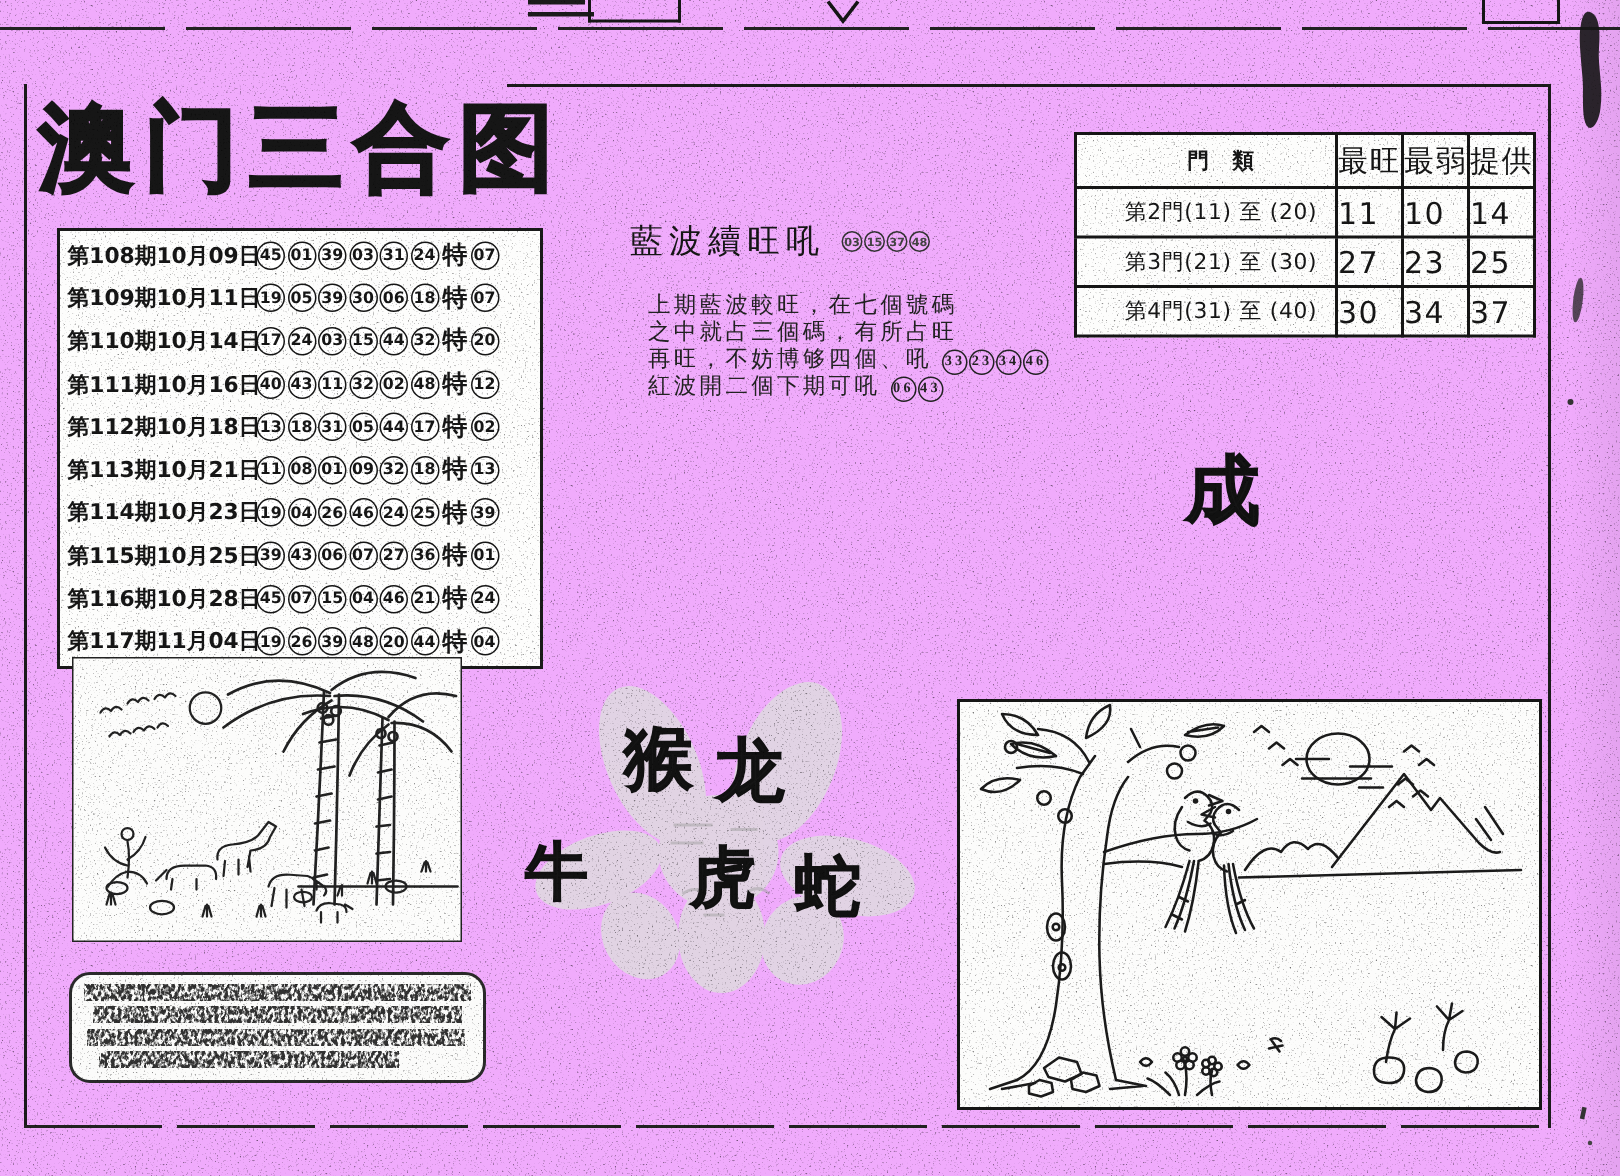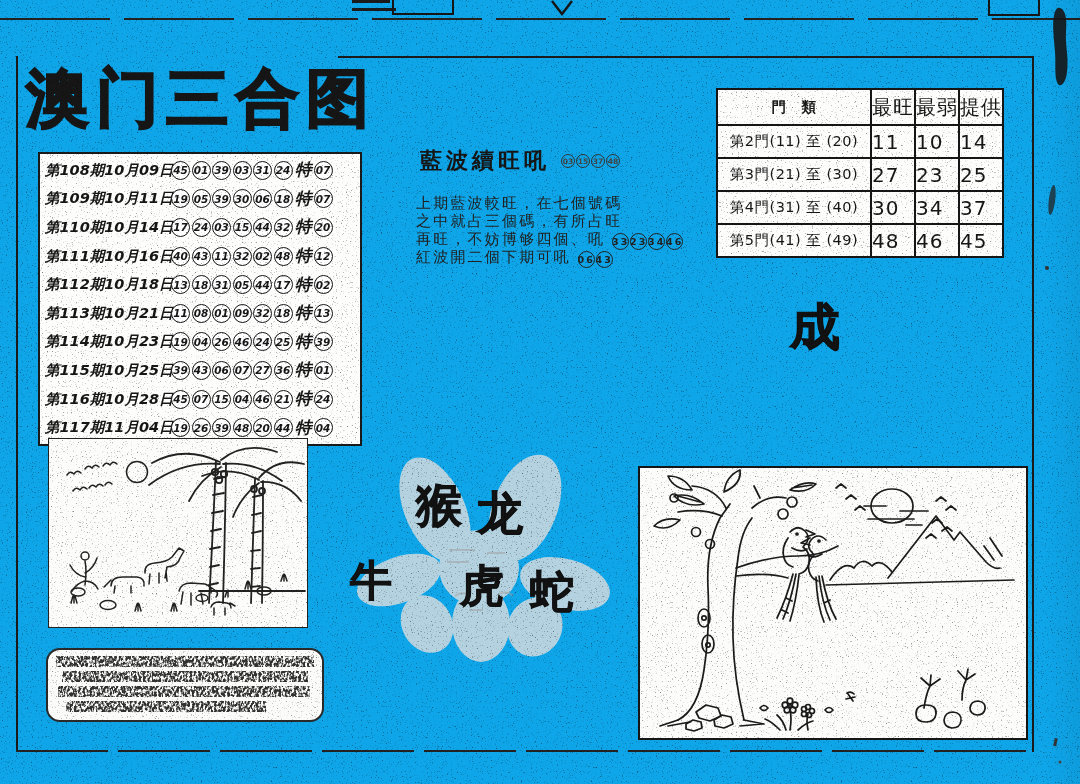--- a/index.html
+++ b/index.html
@@ -1,16 +1,16 @@
 <!DOCTYPE html>
 <html><head>
 <meta charset="utf-8">
 <style>
   html,body{margin:0;padding:0;background:#e9e9e7;}
-  #page{position:relative;width:1080px;height:784px;background:#0ea5e9;overflow:hidden;
+  #page{position:relative;width:1080px;height:784px;background:#f0abfc;overflow:hidden;
         font-family:"DejaVu Sans","Liberation Sans",sans-serif;color:#161616;}
   .abs{position:absolute;}
   .line{position:absolute;background:#1b1b1b;}
 
   
   .top-rule{left:0;top:18px;width:1080px;height:2px;
     background:repeating-linear-gradient(90deg,#222 0 110px,rgba(0,0,0,0) 110px 124px);}
   .frag-bar1{left:352px;top:0;width:38px;height:3px;}
   .frag-bar2{left:352px;top:8px;width:44px;height:3px;}
   .frag-box{left:392px;top:-2px;width:58px;height:15px;border:2px solid #161616;border-top:none;background:transparent;}
@@ -23,48 +23,48 @@
   .b-bottom{left:16px;top:750px;width:1018px;height:2px;
     background:repeating-linear-gradient(90deg,#222 0 92px,rgba(0,0,0,0) 92px 102px);}
   .artifact-line{left:40px;top:429px;width:66px;height:2px;}
 
   
   .title{left:26px;top:64px;font-size:63px;line-height:1.1;font-weight:900;letter-spacing:7px;
     -webkit-text-stroke:2px #161616;white-space:nowrap;}
 
   
   .results{left:38px;top:152px;width:324px;height:294px;border:2px solid #1a1a1a;box-sizing:border-box;
-    display:flex;flex-direction:column;justify-content:space-around;padding:2px 0 2px 5px;background:#fdfdfc;font-style:italic;}
+    display:flex;flex-direction:column;justify-content:space-around;padding:2px 0 2px 5px;background:#fdfdfc;}
   .rrow{display:flex;align-items:center;height:24px;white-space:nowrap;}
   .rperiod{width:126px;flex:none;font-size:14.5px;font-weight:700;letter-spacing:0;}
   .ball{display:inline-flex;align-items:center;justify-content:center;width:19px;height:19px;flex:none;
     border:1.7px solid #161616;border-radius:50%;font-size:10.5px;font-weight:700;box-sizing:border-box;
     margin-right:1.5px;background:#fff;}
   .rspecial{font-size:16.5px;font-weight:800;margin:0 2px 0 1px;}
 
   
   .tips-head{left:420px;top:146px;display:flex;align-items:center;white-space:nowrap;}
-  .tips-head .txt{font-size:22px;font-weight:700;letter-spacing:4px;}
+  .tips-head .txt{font-size:22px;font-weight:400;letter-spacing:4px;}
   .tball-s{display:inline-flex;align-items:center;justify-content:center;width:14px;height:14px;flex:none;
     border:1.3px solid #333;border-radius:50%;font-size:7.5px;font-weight:700;box-sizing:border-box;
     margin-left:1px;color:#444;}
   .tips-head .balls{margin-left:10px;display:inline-flex;}
-  .tips-par{left:416px;top:194px;width:300px;}
+  .tips-par{left:432px;top:194px;width:300px;font-family:Liberation Serif, serif;}
   .tline{height:18px;font-size:15px;letter-spacing:2.2px;white-space:nowrap;display:flex;align-items:center;color:#222;}
   .tball{display:inline-flex;align-items:center;justify-content:center;width:17px;height:17px;flex:none;
     border:1.5px solid #222;border-radius:50%;font-size:9.5px;font-weight:700;box-sizing:border-box;
     margin-left:1px;position:relative;top:2px;}
   .tline .balls{margin-left:6px;display:inline-flex;}
 
   
   .stats{left:716px;top:88px;border-collapse:collapse;background:#fdfdfc;}
   .stats th,.stats td{border:2px solid #161616;text-align:left;padding:0;}
   .stats th{height:34px;font-size:15.5px;font-weight:600;letter-spacing:2px;}
   .stats td{height:31px;}
-  .stats .cat{width:152px;font-size:14.5px;letter-spacing:0.5px;text-align:center;}
+  .stats .cat{width:152px;font-size:14.5px;letter-spacing:0.5px;text-align:center;padding-left:20px;}
   .stats .num{width:42px;font-size:20px;letter-spacing:1px;font-weight:500;}
 
   
   .bigchar{left:790px;top:294px;font-size:50px;font-weight:900;font-family:"DejaVu Serif","Liberation Serif",serif;
     -webkit-text-stroke:1px #111;}
   .poem{left:756px;top:346px;font-family:"DejaVu Serif","Liberation Serif",serif;font-weight:700;}
   .poem div{font-size:18px;line-height:16.9px;letter-spacing:1.5px;white-space:nowrap;-webkit-text-stroke:0.6px #111;}
 
   
   .zchar{font-family:"DejaVu Serif","Liberation Serif",serif;font-weight:700;-webkit-text-stroke:0.8px #111;z-index:3;line-height:1;}
@@ -271,26 +271,20 @@
           <td class="num">27</td>
           <td class="num">23</td>
           <td class="num">25</td>
         </tr>
         <tr>
           <td class="cat">第4門(31) 至 (40)</td>
           <td class="num">30</td>
           <td class="num">34</td>
           <td class="num">37</td>
         </tr>
-        <tr>
-          <td class="cat">第5門(41) 至 (49)</td>
-          <td class="num">48</td>
-          <td class="num">46</td>
-          <td class="num">45</td>
-        </tr>
       </tbody>
   </table>
 
   <div class="abs bigchar">成</div>
 
   <svg class="abs wm" width="314" height="212" viewBox="0 0 314 212">
     <g fill="#dedede" opacity="0.8">
       <ellipse cx="102" cy="58" rx="30" ry="56" transform="rotate(-24 102 58)"></ellipse>
       <ellipse cx="192" cy="56" rx="32" ry="56" transform="rotate(22 192 56)"></ellipse>
       <ellipse cx="146" cy="116" rx="40" ry="38"></ellipse>

